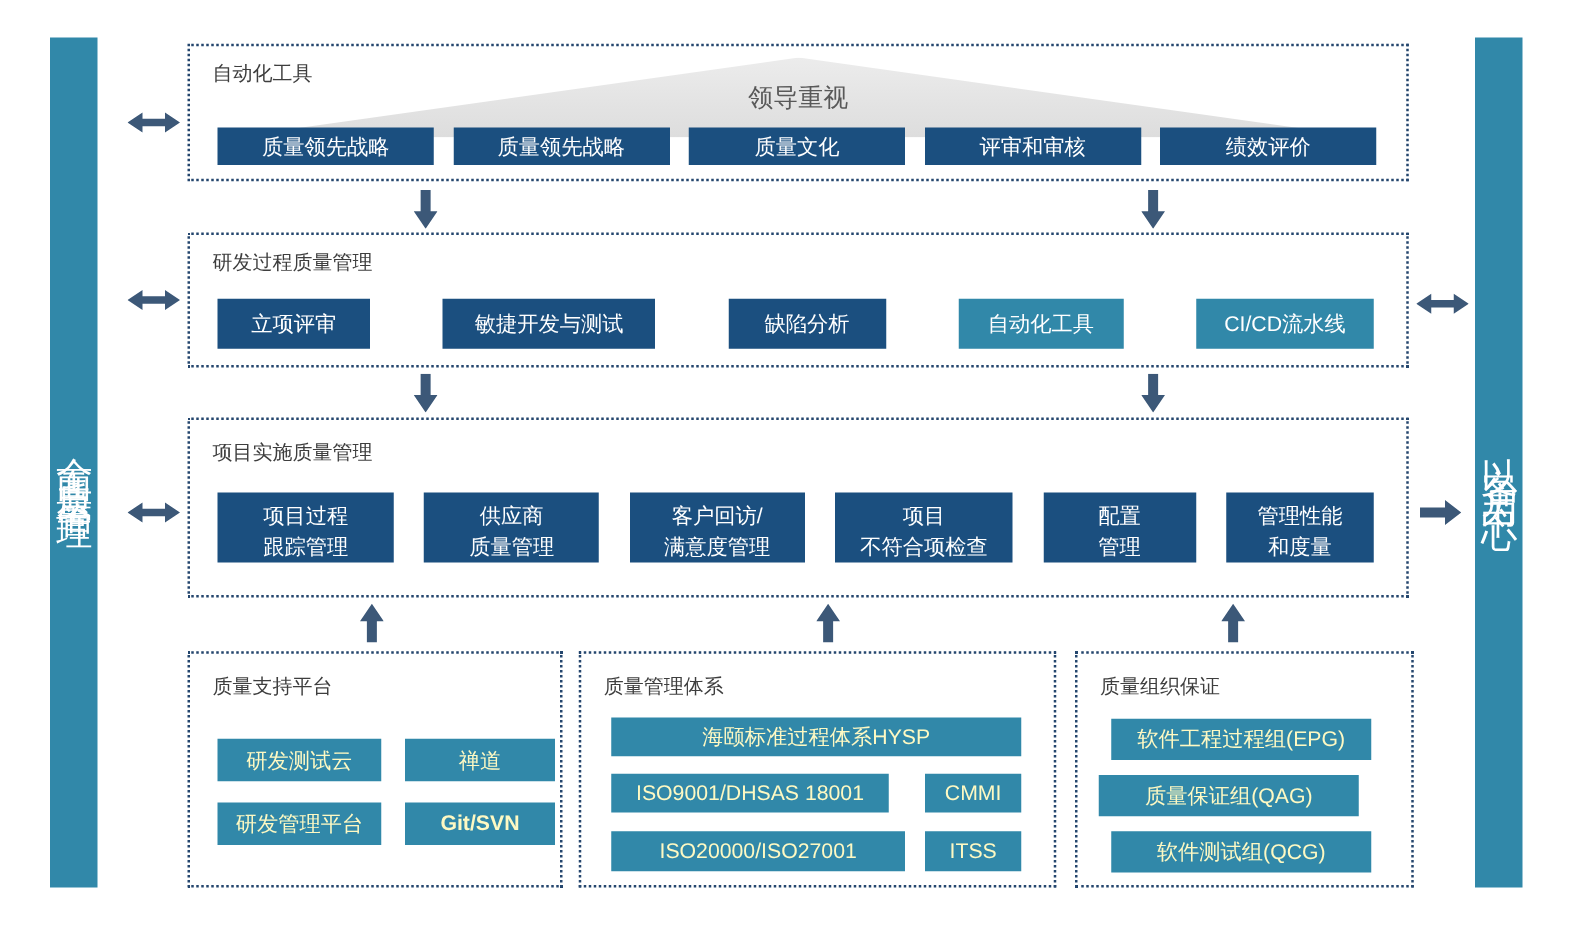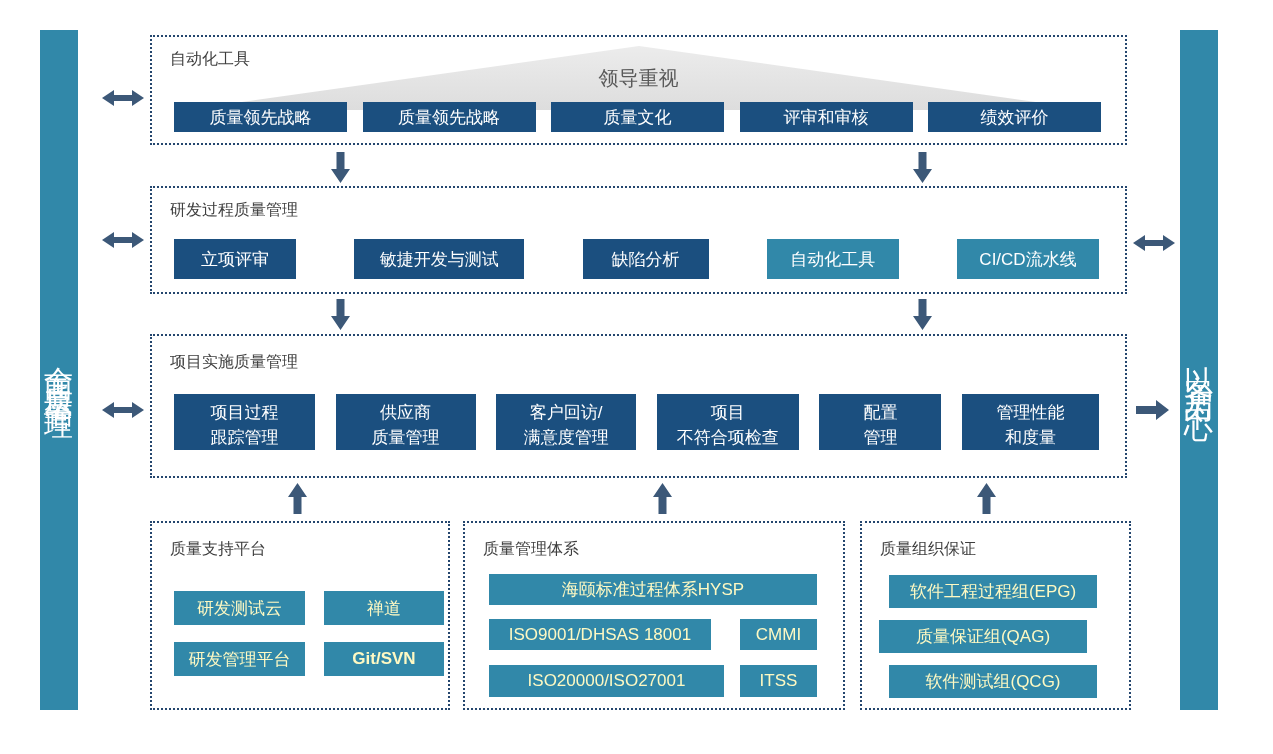--- a/index.html
+++ b/index.html
@@ -109,21 +109,21 @@
         <span>满意度管理</span>
       </div>
       <div class="btn navy" style="width:142px">
         <span>项目</span>
         <span>不符合项检查</span>
       </div>
       <div class="btn navy" style="width:122px">
         <span>配置</span>
         <span>管理</span>
       </div>
-      <div class="btn navy" style="width:137px">
+      <div class="btn navy" style="width:118px">
         <span>管理性能</span>
         <span>和度量</span>
       </div>
     </div>
   </div>
 
   <div class="dotted-box" id="box-platform">
     <div class="box-title" style="top:16px">质量支持平台</div>
     <div class="abtn" style="left:22px;top:68px;width:131px;height:34px;">研发测试云</div>
     <div class="abtn" style="left:172px;top:68px;width:120px;height:34px;">禅道</div>

